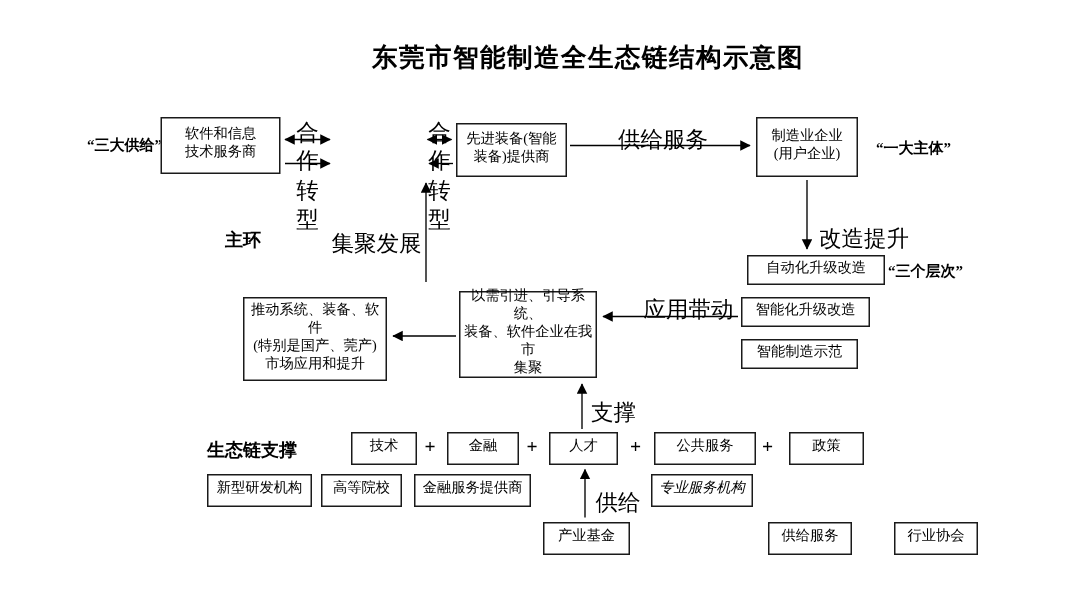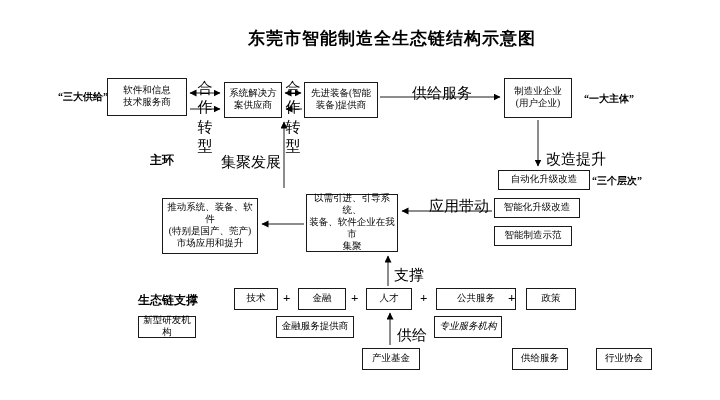--- a/index.html
+++ b/index.html
@@ -57,22 +57,20 @@
     <line x1="390" y1="345" x2="390" y2="313" stroke="#000" stroke-width="0.9" marker-end="url(#arr)"></line>
   </svg>
 
   <div class="title">东莞市智能制造全生态链结构示意图</div>
 
   <div class="blb" style="left:58px;top:90px;">“三大供给”</div>
   <div class="bx" style="left:107px;top:78px;width:80px;height:38px;">软件和信息
 技术服务商</div>
   <div class="lbl ctr" style="left:191px;top:79px;width:28px;">合作</div>
   <div class="lbl ctr" style="left:191px;top:118px;width:28px;">转型</div>
-  <div class="bx" style="left:224px;top:82px;width:58px;height:36px;">系统解决方
-案供应商</div>
   <div class="lbl ctr" style="left:279px;top:79px;width:28px;">合作</div>
   <div class="lbl ctr" style="left:279px;top:118px;width:28px;">转型</div>
   <div class="bx" style="left:304px;top:82px;width:74px;height:36px;">先进装备(智能
 装备)提供商</div>
   <div class="lbl" style="left:412px;top:84px;">供给服务</div>
   <div class="bx" style="left:504px;top:78px;width:68px;height:40px;">制造业企业
 (用户企业)</div>
   <div class="blb" style="left:584px;top:92px;">“一大主体”</div>
 
   <div class="blb big" style="left:150px;top:152px;">主环</div>
@@ -93,25 +91,26 @@
 市场应用和提升</div>
   <div class="lbl" style="left:394px;top:266px;">支撑</div>
 
   <div class="blb big" style="left:138px;top:292px;">生态链支撑</div>
   <div class="bx" style="left:234px;top:288px;width:44px;height:22px;">技术</div>
   <div class="plus" style="left:283px;top:290px;">+</div>
   <div class="bx" style="left:298px;top:288px;width:48px;height:22px;">金融</div>
   <div class="plus" style="left:351px;top:290px;">+</div>
   <div class="bx" style="left:366px;top:288px;width:46px;height:22px;">人才</div>
   <div class="plus" style="left:420px;top:290px;">+</div>
-  <div class="bx" style="left:436px;top:288px;width:80px;height:22px;">公共服务</div>
+  <div class="bx" style="left:436px;top:288px;width:68px;height:22px;">公共服务</div>
   <div class="plus" style="left:508px;top:290px;">+</div>
   <div class="bx" style="left:526px;top:288px;width:50px;height:22px;">政策</div>
 
-  <div class="bx" style="left:138px;top:316px;width:58px;height:22px;">新型研发机构</div>
+  <div class="bx" style="left:138px;top:316px;width:70px;height:22px;">新型研发机构</div>
+  <div class="bx" style="left:214px;top:316px;width:54px;height:22px;">高等院校</div>
   <div class="bx" style="left:276px;top:316px;width:78px;height:22px;">金融服务提供商</div>
   <div class="bx" style="left:434px;top:316px;width:68px;height:22px;font-style:italic;">专业服务机构</div>
 
   <div class="lbl" style="left:397px;top:326px;">供给</div>
   <div class="bx" style="left:362px;top:348px;width:58px;height:22px;">产业基金</div>
   <div class="bx" style="left:512px;top:348px;width:56px;height:22px;">供给服务</div>
   <div class="bx" style="left:596px;top:348px;width:56px;height:22px;">行业协会</div>
 
 </div>
 

